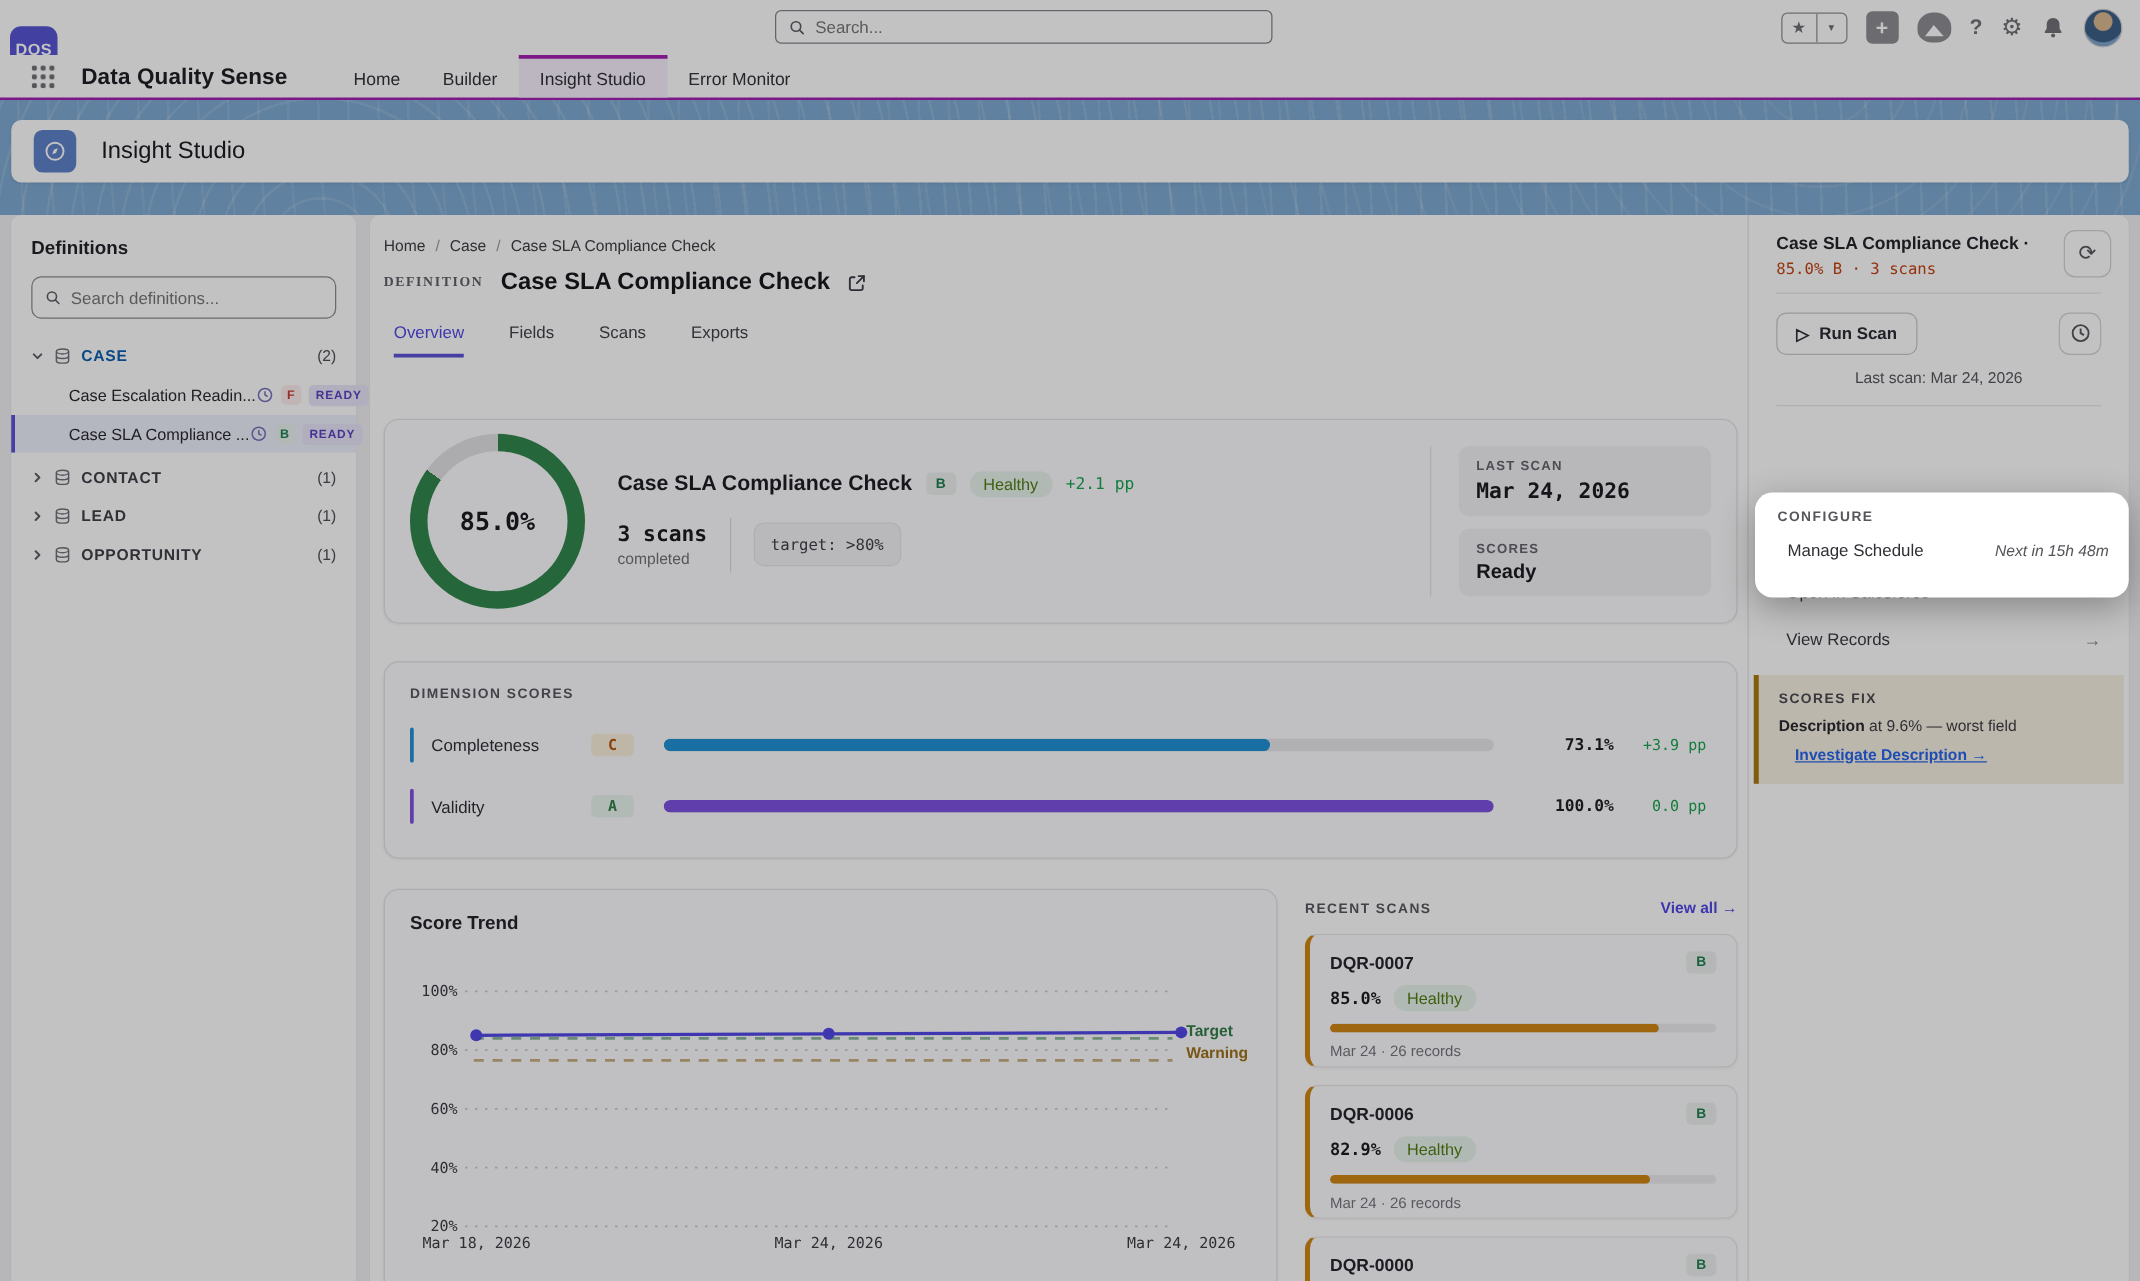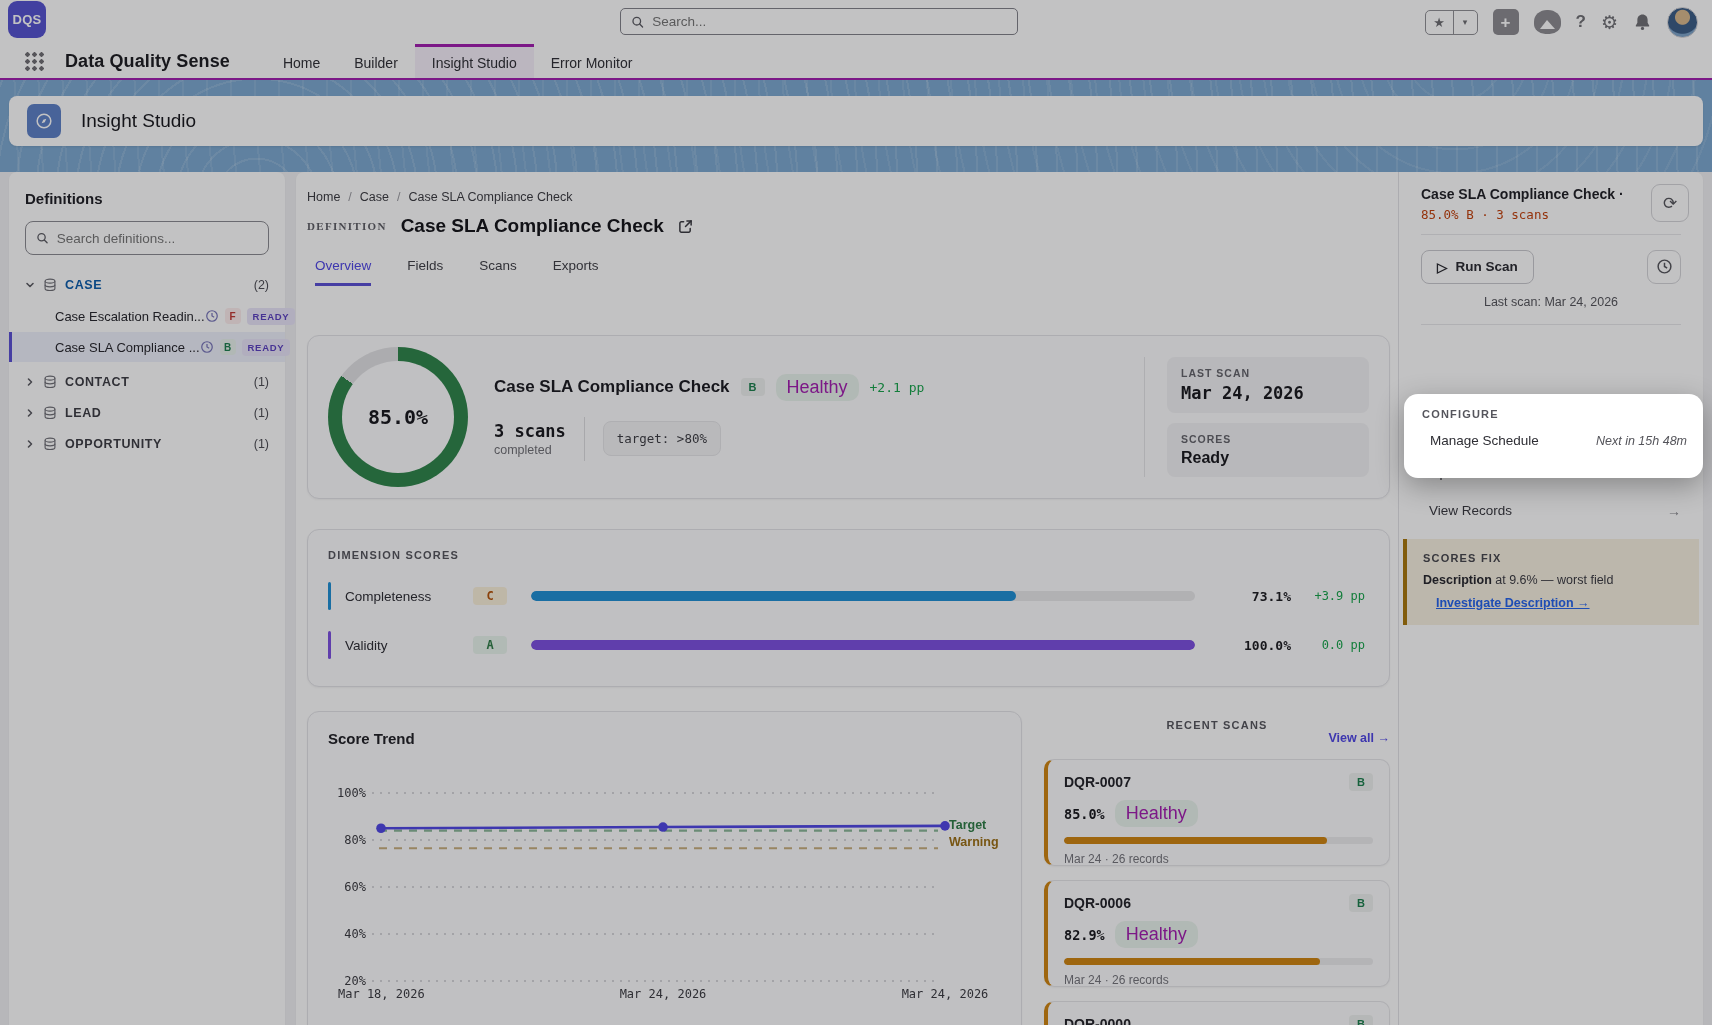--- a/index.html
+++ b/index.html
@@ -2,21 +2,21 @@
 <html><head>
 <meta charset="utf-8">
 <style>
   * { margin:0; padding:0; box-sizing:border-box; }
   html,body { width:1712px; height:1025px; overflow:hidden; }
   body { font-family:"Liberation Sans","DejaVu Sans",sans-serif; background:#f1f1f3; position:relative; color:#23232a; }
   .mono { font-family:"DejaVu Sans Mono","Liberation Mono",monospace; }
 
   
   .topbar { position:absolute; left:0; top:0; width:1712px; height:44px; background:#fff; }
-  .logo { position:absolute; left:8px; top:1px; width:38px; height:37px; background:#5552d0; border-radius:9px; color:#fff; font-weight:700; font-size:13px; display:flex; align-items:center; justify-content:center; letter-spacing:.3px; }
+  .logo { position:absolute; left:8px; top:21px; width:38px; height:37px; background:#5552d0; border-radius:9px; color:#fff; font-weight:700; font-size:13px; display:flex; align-items:center; justify-content:center; letter-spacing:.3px; }
   .gsearch { position:absolute; left:620px; top:8px; width:398px; height:27px; border:1px solid #82828a; border-radius:5px; background:#fff; display:flex; align-items:center; padding:0 10px; gap:8px; }
   .gsearch input { border:none; outline:none; font-size:13.5px; color:#55555c; width:100%; font-family:inherit; background:transparent; }
   .tb-icons { position:absolute; right:14px; top:7px; height:30px; display:flex; align-items:center; gap:15px; }
   .fav { display:flex; height:25px; border:1px solid #8f8f94; border-radius:5px; overflow:hidden; }
   .fav > span { display:flex; align-items:center; justify-content:center; color:#6d6d72; }
   .fav-star { width:28px; font-size:13px; border-right:1px solid #8f8f94; }
   .fav-dd { width:23px; font-size:9px; }
   .plus-tile { width:26px; height:26px; border-radius:5px; background:#8c8b90; color:#fff; font-size:17px; font-weight:700; display:flex; align-items:center; justify-content:center; line-height:1; }
   .th-icon { width:27px; height:24px; background:#8c8b90; border-radius:48% 48% 42% 42%; position:relative; }
   .th-icon:after { content:""; position:absolute; left:6px; bottom:5px; border-left:7px solid transparent; border-right:8px solid transparent; border-bottom:9px solid #fff; }
@@ -81,21 +81,21 @@
   
   .panel { background:#fdfdfe; border:1px solid #e3e3e7; border-radius:12px; }
   .hero { margin-top:49px; width:1083px; height:164px; display:flex; align-items:center; padding:0 20px; }
   .donut { width:140px; height:140px; border-radius:50%; position:relative; flex:0 0 auto; }
   .donut:after { content:""; position:absolute; inset:14px; background:#fdfdfe; border-radius:50%; }
   .donut .dval { position:absolute; inset:0; display:flex; align-items:center; justify-content:center; font-size:20px; font-weight:700; z-index:1; color:#17171c; }
   .heroinfo { margin-left:26px; }
   .heroname-row { display:flex; align-items:center; gap:11px; }
   .heroname { font-size:17px; font-weight:700; color:#1a1a20; }
   .chip-b { font-size:11px; font-weight:700; color:#1b7f4d; background:#eef0ef; border-radius:4px; padding:3px 8px; }
-  .pill-healthy { font-size:18px; color:#a21caf; background:#e9f3ec; border-radius:10px; padding:3px 11px; }
+  .pill-healthy { font-size:13px; color:#4d7c0f; background:#e9f3ec; border-radius:10px; padding:3px 11px; }
   .delta-green { font-size:13px; color:#16a34a; }
   .herostats { display:flex; align-items:center; gap:18px; margin-top:16px; }
   .scans .n { font-size:17px; font-weight:700; color:#17171c; }
   .scans .s { font-size:12.5px; color:#6f6f75; margin-top:2px; }
   .vdiv { width:1px; height:44px; background:#dcdcdf; }
   .target-chip { font-size:12.5px; color:#3d3d43; background:#f3f3f4; border:1px solid #e6e6e9; border-radius:8px; padding:9px 13px; }
   .hero .vdiv-right { margin-left:auto; width:1px; height:120px; background:#e4e4e7; }
   .heroboxes { width:202px; margin-left:22px; display:flex; flex-direction:column; gap:10px; }
   .hbox { background:#f2f2f4; border-radius:8px; padding:10px 14px; }
   .hbox .lbl { font-size:10.5px; font-weight:700; letter-spacing:1px; color:#63636a; }
@@ -118,21 +118,21 @@
 
   
   .bottomrow { margin-top:24px; display:flex; }
   .trend { width:715px; height:340px; padding:18px 0 0 20px; }
   .trend-title { font-size:15px; font-weight:700; color:#202026; }
   .trend svg { margin-left:-6px; margin-top:10px; }
   .tick-txt { font-family:"DejaVu Sans Mono","Liberation Mono",monospace; font-size:12px; fill:#3a3a40; }
   .ref-txt { font-size:12.5px; font-weight:700; }
 
   .recentcol { width:346px; margin-left:22px; }
-  .recent-head { display:flex; align-items:center; margin-top:8px;flex-direction:column; }
+  .recent-head { display:flex; align-items:flex-end; margin-top:8px; }
   .viewall { margin-left:auto; font-size:12.5px; font-weight:700; color:#4f46e5; }
   .scancard { margin-top:14px; height:107px; background:#fdfdfe; border:1px solid #e6e6e9; border-left:4px solid #cf850f; border-radius:10px; padding:13px 16px 0; }
   .scancard .top { display:flex; align-items:center; }
   .scanid { font-size:14px; font-weight:700; color:#222228; }
   .scancard .chip-b { margin-left:auto; }
   .scanscore { display:flex; align-items:center; gap:10px; margin-top:9px; }
   .scanscore .sv { font-size:13.5px; font-weight:700; color:#17171c; }
   .scanbar { margin-top:10px; height:7px; border-radius:4px; background:#ececee; overflow:hidden; }
   .scanbar .fill { background:#cf850f; }
   .scanmeta { margin-top:8px; font-size:12px; color:#73737a; }

